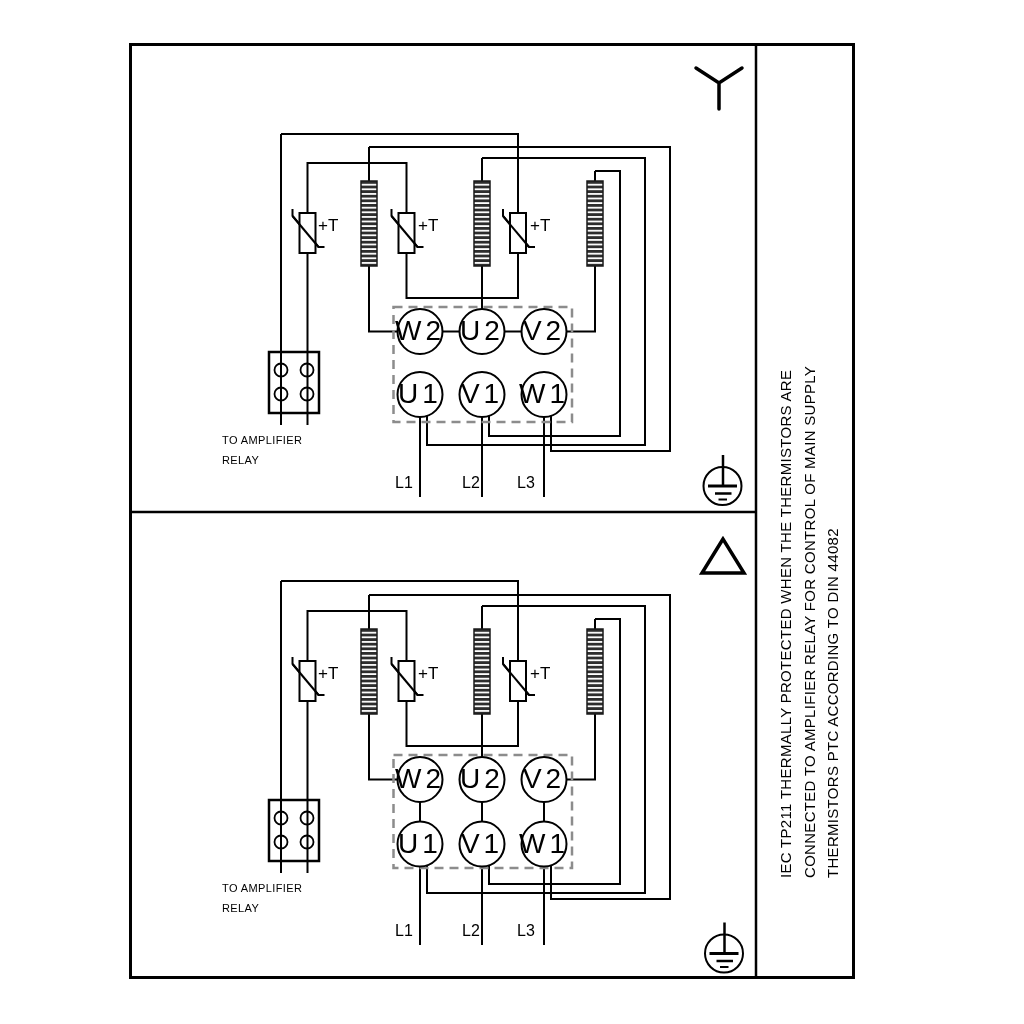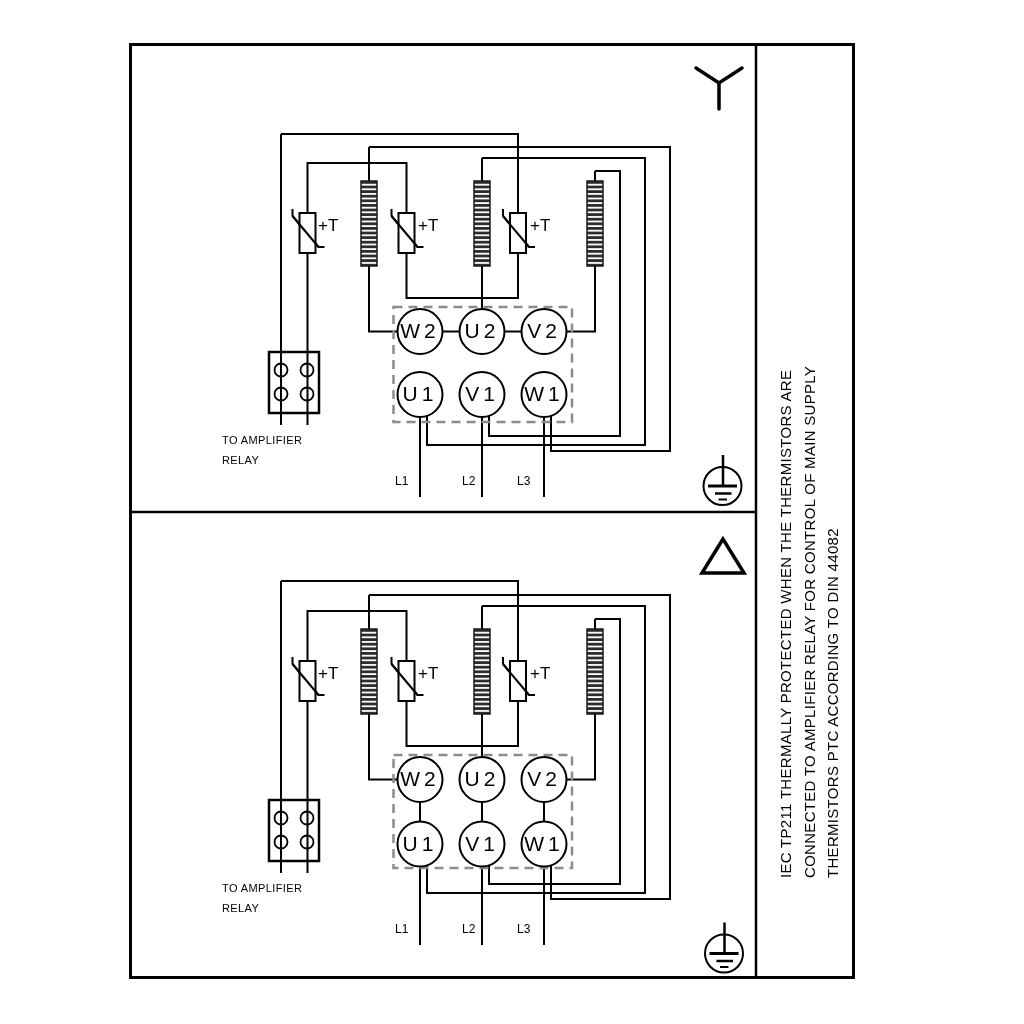--- a/index.html
+++ b/index.html
@@ -1,22 +1,22 @@
 <!DOCTYPE html>
 <html><head>
 <meta charset="utf-8">
 <style>
   html,body{margin:0;padding:0;background:#e8e8e8;}
   .page{position:relative;width:1024px;height:1024px;background:#ffffff;
         font-family:"Liberation Sans", sans-serif;overflow:hidden;}
   svg{position:absolute;left:0;top:0;}
   .lbl{position:absolute;color:#000;white-space:nowrap;}
   .tT{font-size:17px;}
-  .term{width:50px;text-align:center;font-size:21px;letter-spacing:4px;line-height:24px;}
-  .mains{font-size:12px;}
+  .term{width:50px;text-align:center;font-size:28px;letter-spacing:4px;line-height:24px;}
+  .mains{font-size:16px;}
   .relaytxt{font-size:11px;letter-spacing:0.4px;}
   .vnote{position:absolute;left:774px;top:44px;width:834px;
          transform:rotate(-90deg) translateX(-834px);transform-origin:0 0;}
   .vnote .line{font-size:15px;line-height:23.5px;color:#000;letter-spacing:0.3px;white-space:nowrap;}
 </style>
 </head>
 <body>
 
 <div class="page">
 

